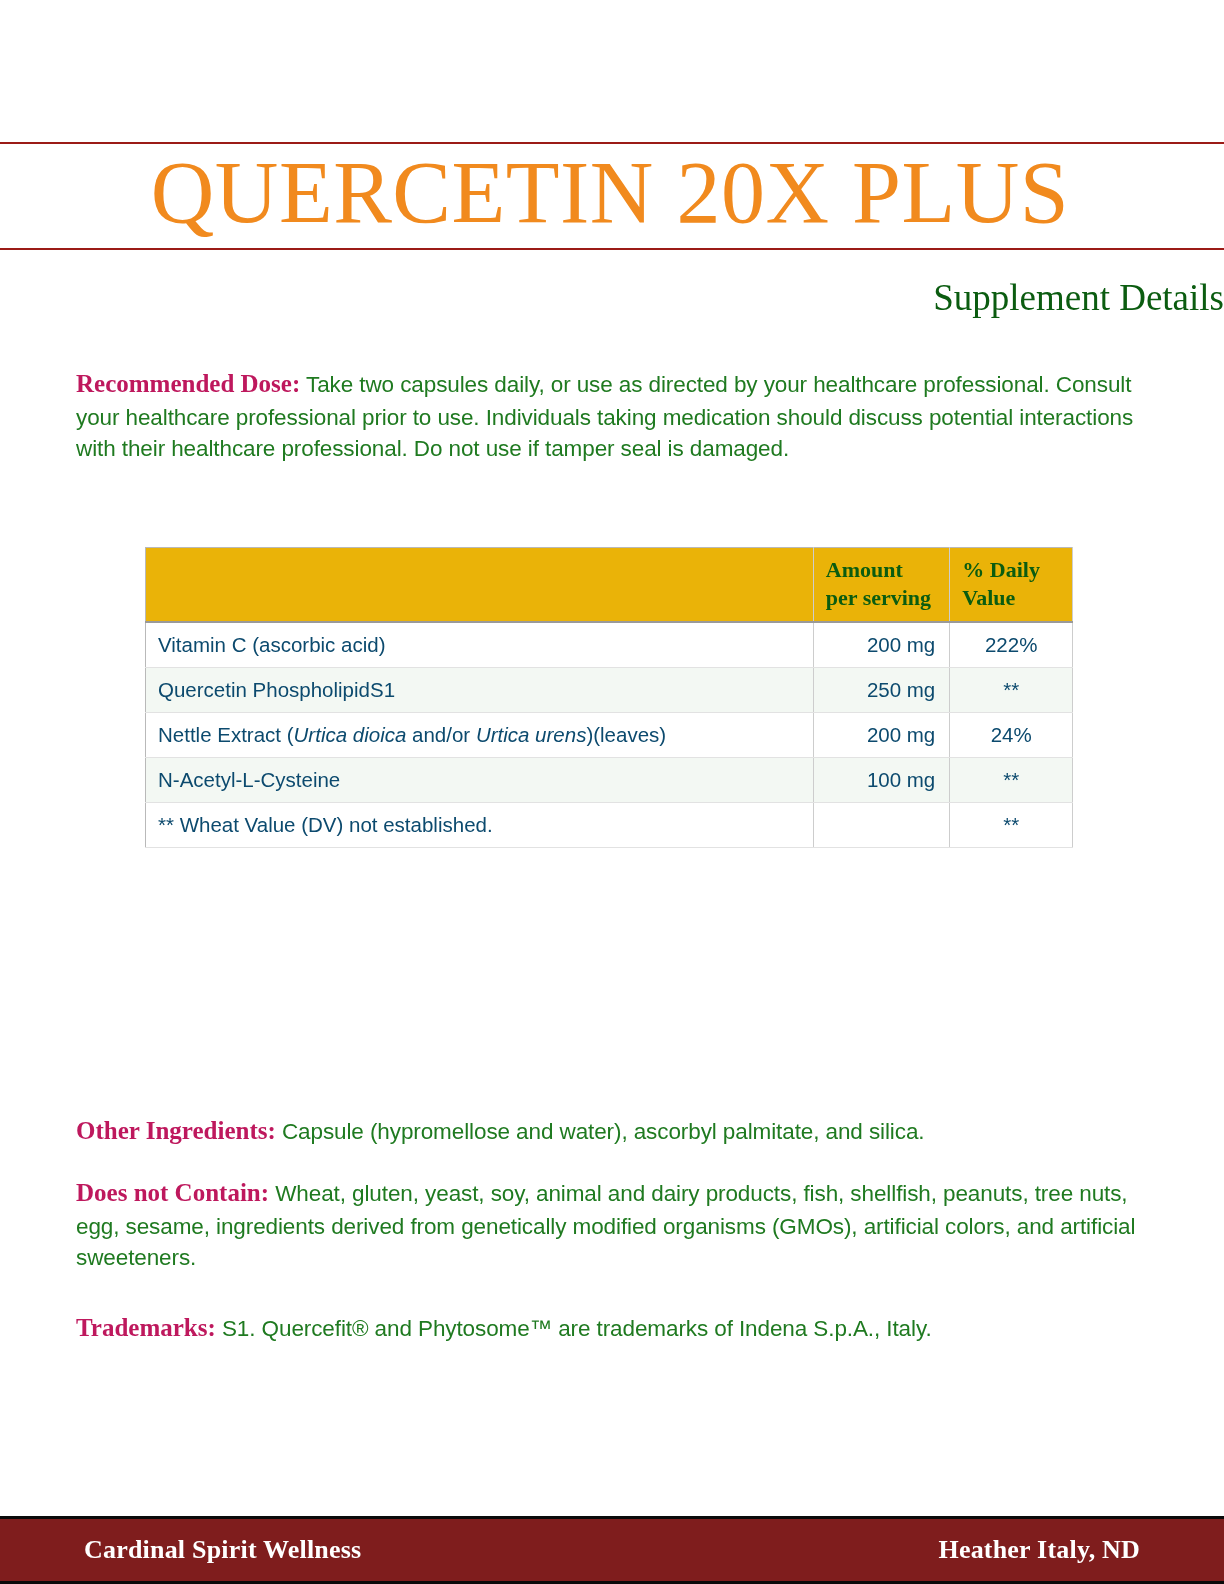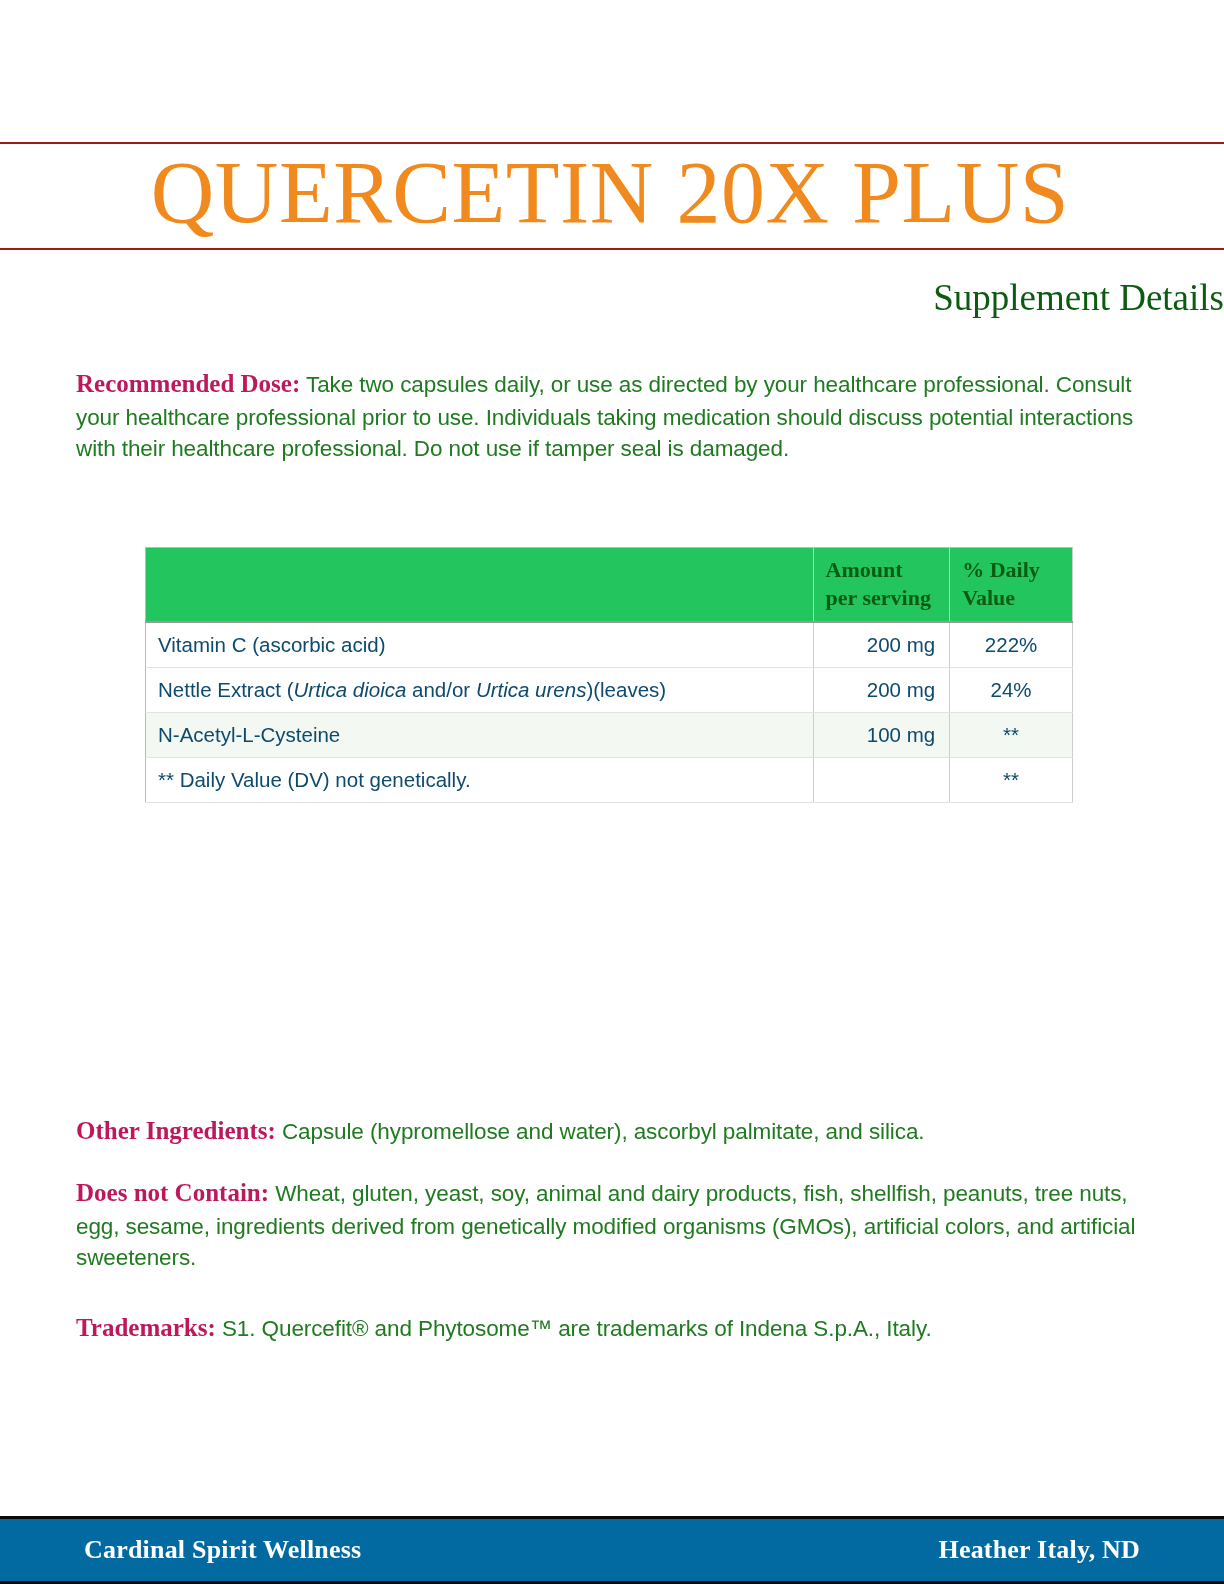--- a/index.html
+++ b/index.html
@@ -90,21 +90,21 @@
   }
   #facts-table thead th {
     border-bottom: 2px solid #9a9a9a;
     font-family: "Liberation Serif", serif;
     font-weight: bold;
     font-size: 22px;
     color: #0b5c10;
     padding: 8px 12px 9px 12px;
     text-align: left;
     line-height: 1.28;
-    background: #22c55e;
+    background: #eab308;
   }
   #facts-table thead th.blank-head { border-left: none; }
   #facts-table tbody td {
     border-top: 1px solid #e2e2e2;
     border-bottom: 1px solid #e2e2e2;
     padding: 10px 12px;
     color: #0c4a6e;
     height: 24px;
   }
   #facts-table tbody tr.alt td { background: #f3f8f3; }
@@ -120,21 +120,21 @@
   #contain-para { top: 1175px; }
   #trademark-para { top: 1310px; }
 
   
   #footer-bar {
     position: absolute;
     left: 0;
     bottom: 0;
     width: 100%;
     height: 68px;
-    background: #0369a1;
+    background: #7f1d1d;
     border-top: 3px solid #0a0a0a;
     border-bottom: 3px solid #0a0a0a;
     box-sizing: border-box;
     display: flex;
     align-items: center;
     justify-content: space-between;
     padding: 0 84px;
   }
   .footer-text {
     font-family: "Liberation Serif", serif;
@@ -174,32 +174,37 @@
         <span class="nowrap-break dv-head">Value</span>
       </th>
     </tr>
   </thead>
   <tbody>
     <tr>
       <td class="col-name">Vitamin C (ascorbic acid)</td>
       <td class="col-amt">200 mg</td>
       <td class="col-dv">222%</td>
     </tr>
+    <tr class="alt">
+      <td class="col-name">Quercetin PhospholipidS1</td>
+      <td class="col-amt">250 mg</td>
+      <td class="col-dv">**</td>
+    </tr>
     <tr>
       <td class="col-name"><span>Nettle Extract (</span><em>Urtica dioica</em><span> and/or </span><em>Urtica urens</em><span>)(leaves)</span></td>
       <td class="col-amt">200 mg</td>
       <td class="col-dv">24%</td>
     </tr>
     <tr class="alt">
       <td class="col-name">N-Acetyl-L-Cysteine</td>
       <td class="col-amt">100 mg</td>
       <td class="col-dv">**</td>
     </tr>
     <tr>
-      <td class="col-name">** Daily Value (DV) not genetically.</td>
+      <td class="col-name">** Wheat Value (DV) not established.</td>
       <td class="col-amt"></td>
       <td class="col-dv">**</td>
     </tr>
   </tbody>
 </table>
 
 <div class="para" id="other-para">
   <span class="lead">Other Ingredients:</span><span> Capsule (hypromellose and water), ascorbyl palmitate, and silica.</span>
 </div>
 

